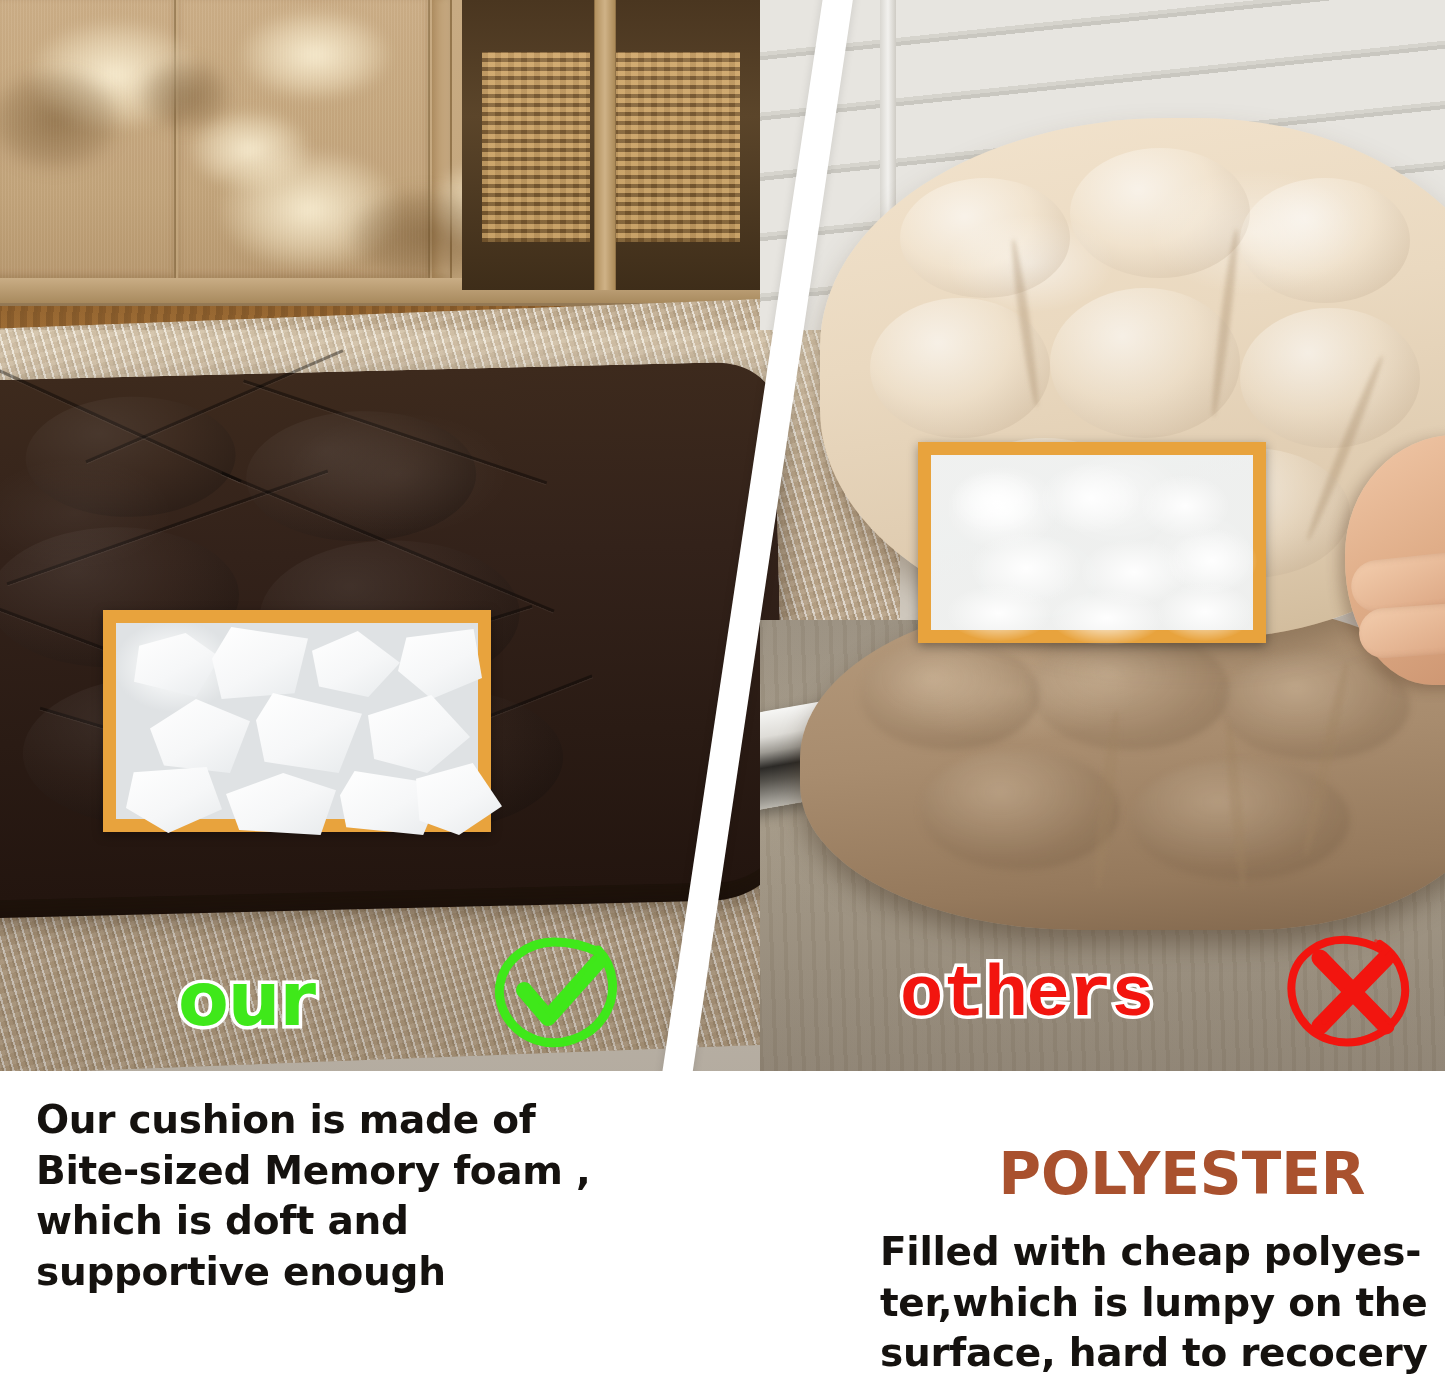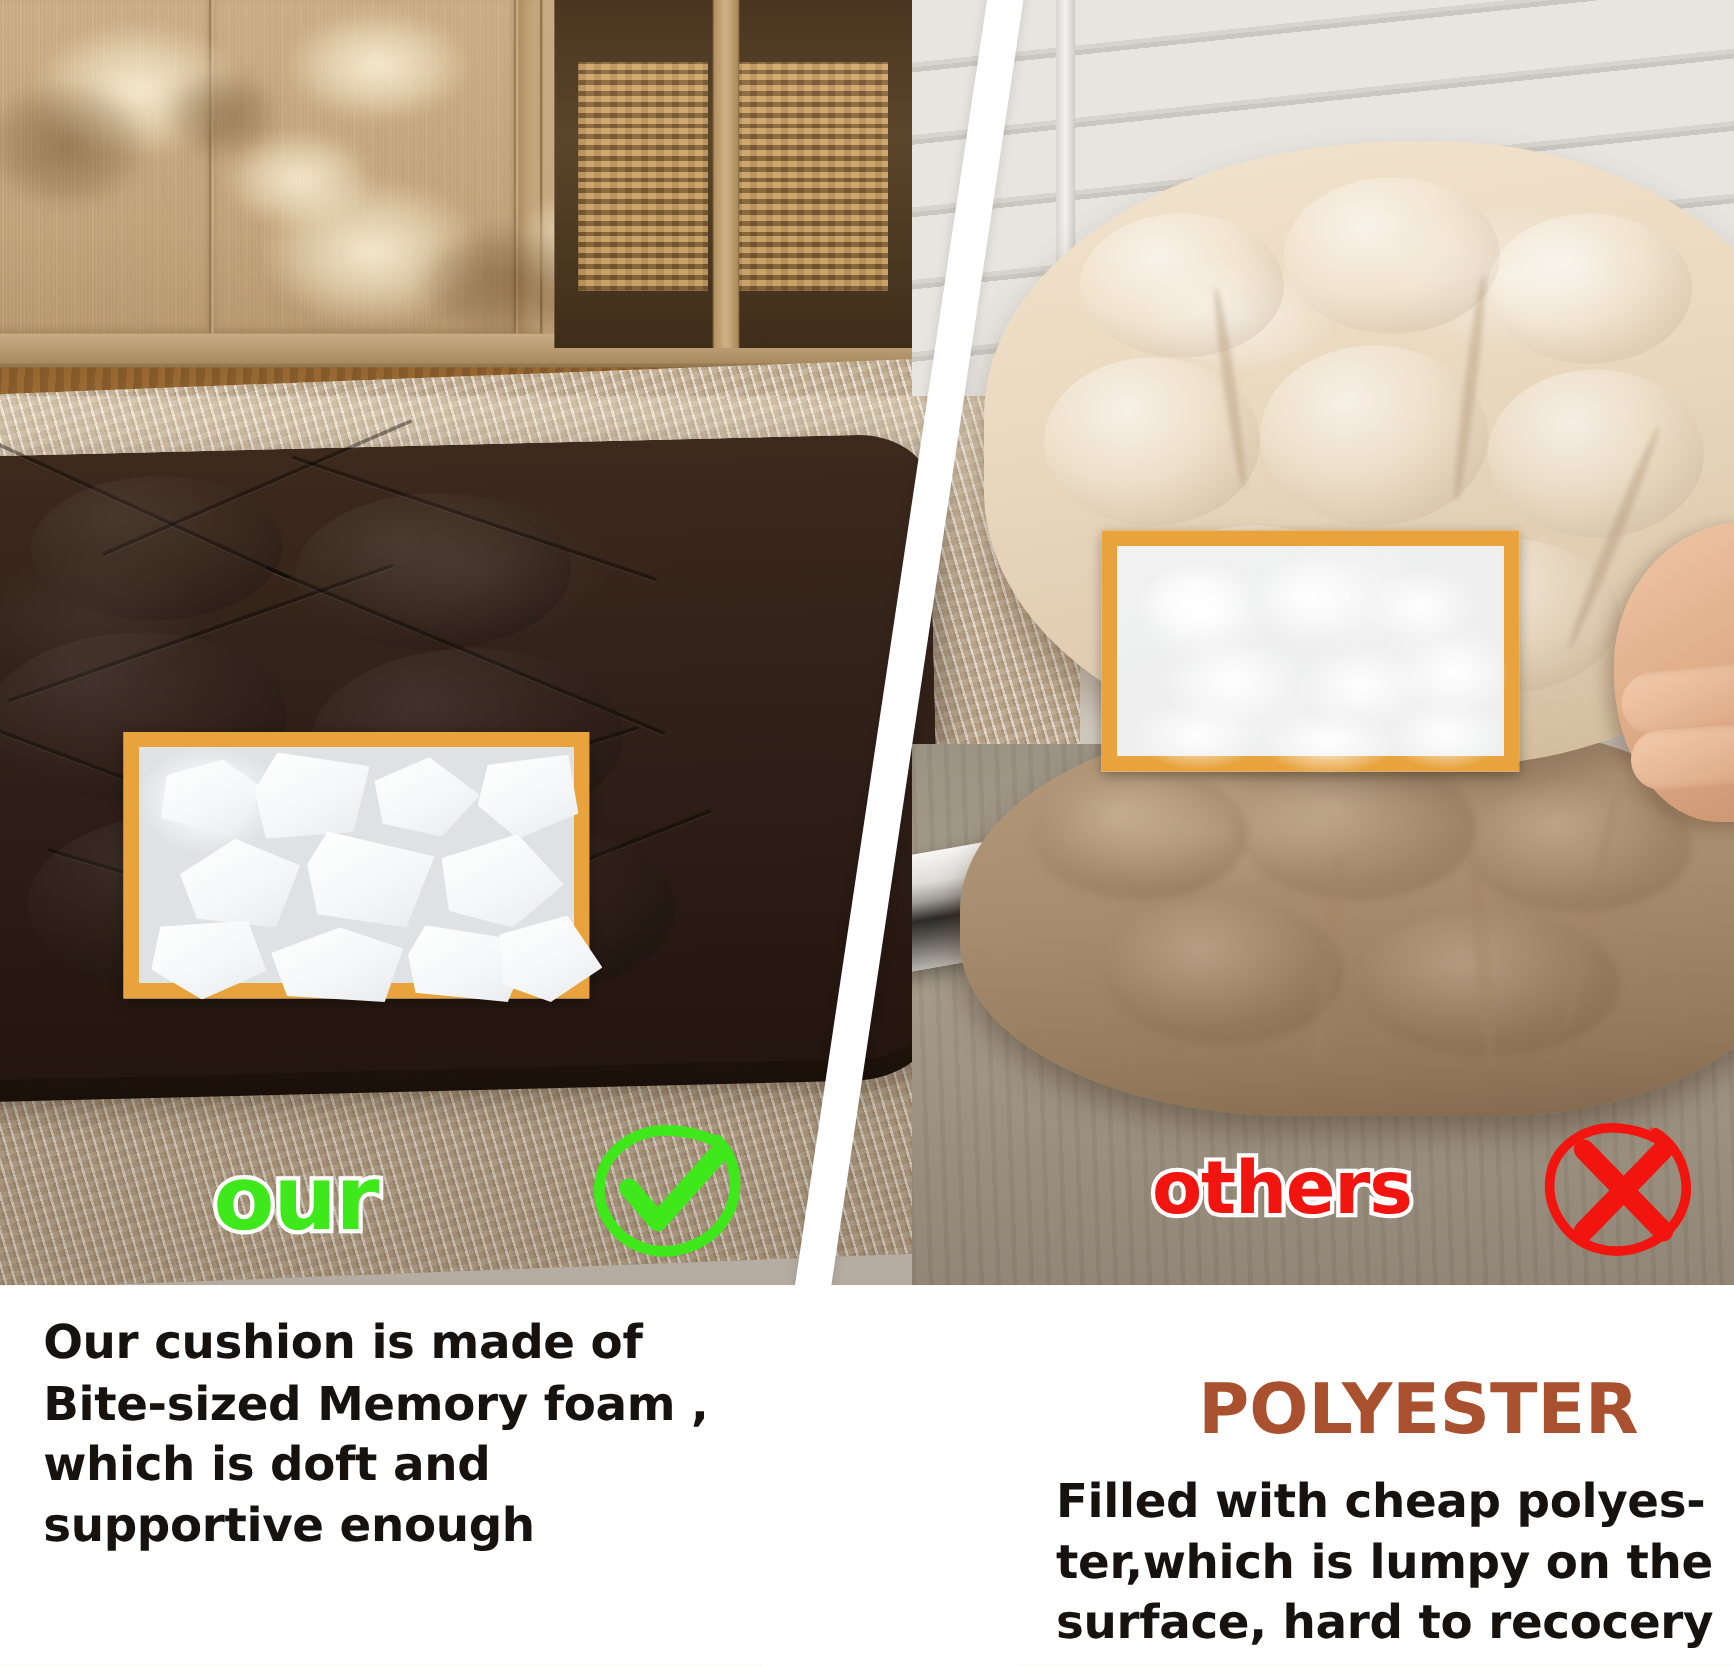--- a/index.html
+++ b/index.html
@@ -1,18 +1,18 @@
 <!DOCTYPE html>
 <html><head>
 <meta charset="utf-8">
 <style>
   * { margin:0; padding:0; box-sizing:border-box; }
   html,body { width:1445px; height:1388px; background:#ffffff; font-family:"Liberation Sans", sans-serif; overflow:hidden; }
 
-  .page { position:relative; width:1445px; height:1388px; background:#fef9c3; }
+  .page { position:relative; width:1445px; height:1388px; background:#14532d; }
 
   
   .photo-area { position:absolute; left:0; top:0; width:1445px; height:1071px; overflow:hidden; background:#cfc8bd; }
 
   
   .panel-left { position:absolute; left:0; top:0; width:900px; height:1071px; overflow:hidden; }
 
   
   .floor-wood {
     position:absolute; left:0; top:268px; width:900px; height:200px;
@@ -203,21 +203,21 @@
   .wisp { position:absolute; border-radius:50%; background:radial-gradient(ellipse at center, rgba(255,255,255,.95), rgba(230,232,230,0) 72%); }
 
   
   .photo-label {
     position:absolute; font-weight:bold; font-style:normal;
     font-family:"DejaVu Sans", sans-serif;
     letter-spacing:-1px; line-height:1;
     -webkit-text-stroke:7px #ffffff; paint-order:stroke fill;
   }
   .label-our   { left:178px;  top:962px; font-size:74px; color:#3fe81a; }
-  .label-other { left:960px;  top:960px; font-size:61px; color:#f2150f; }
+  .label-other { left:900px;  top:960px; font-size:72px; color:#f2150f;font-family:Liberation Mono, monospace; }
 
   .badge { position:absolute; }
   .badge-check { left:486px; top:928px; width:142px; height:128px; }
   .badge-x     { left:1276px; top:928px; width:150px; height:130px; }
 
   
   .text-area { position:absolute; left:0; top:1071px; width:1445px; height:317px; background:#fff; }
   .col { position:absolute; top:0; width:620px; }
   .col-left  { left:28px;  }
   .col-right { left:872px; }

